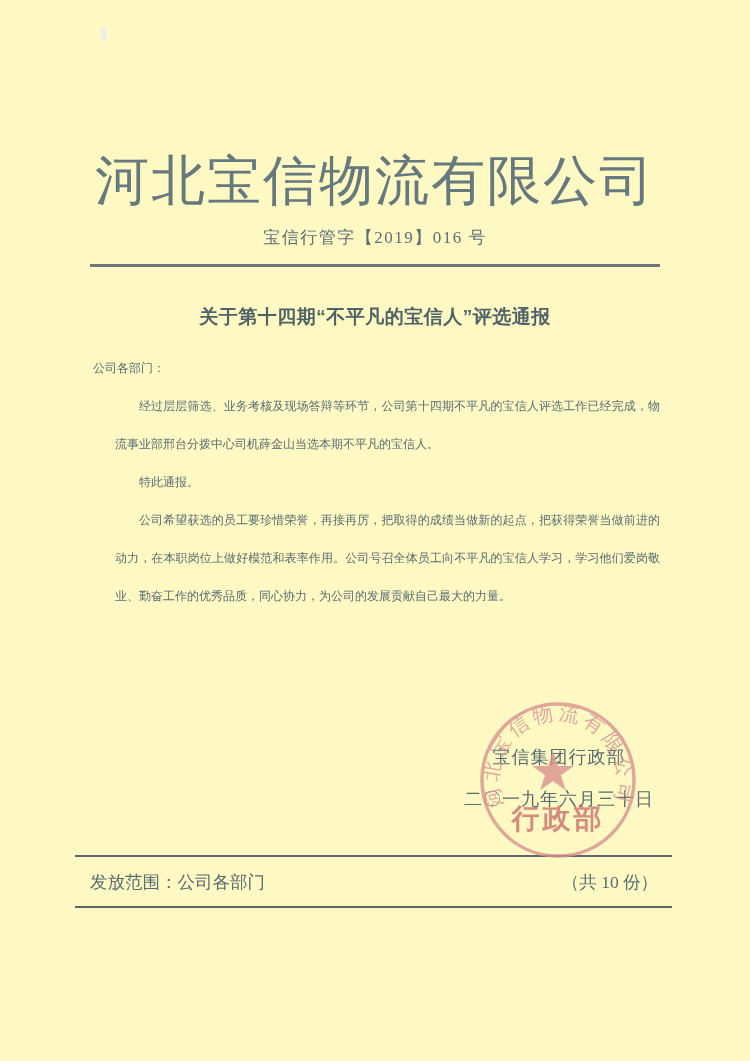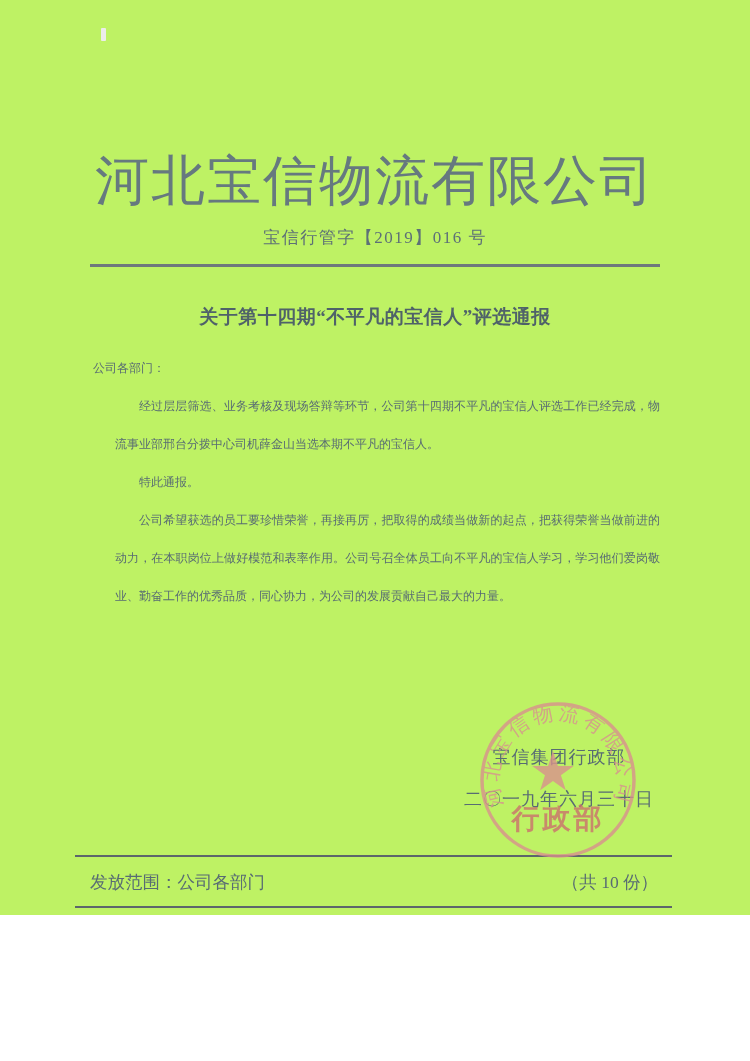--- a/index.html
+++ b/index.html
@@ -4,22 +4,22 @@
 <style>
   * { margin: 0; padding: 0; box-sizing: border-box; }
   html, body { background: #ffffff; }
   body {
     width: 750px; height: 1061px;
     font-family: "Liberation Serif", "DejaVu Serif", serif;
     overflow: hidden;
   }
   .page {
     position: relative;
-    width: 750px; height: 915px;
-    background: #bef264;
+    width: 750px; height: 1061px;
+    background: #fef9c3;
     color: #5d7077;
   }
   .scan-artifact {
     position: absolute; left: 101px; top: 28px;
     width: 5px; height: 13px;
     background: #ececec; border-radius: 1px;
   }
   .company-title {
     padding-top: 146px;
     text-align: center;
@@ -38,21 +38,21 @@
   }
   .letterhead-divider {
     width: 570px;
     height: 3px;
     margin: 15px auto 0 auto;
     background: #6e787c;
   }
   .notice-title {
     margin-top: 37px;
     text-align: center;
-    font-family: Liberation Serif, serif;
+    font-family: Liberation Sans, sans-serif;
     font-size: 19px;
     font-weight: 700;
     letter-spacing: 0.5px;
     color: #4f6269;
   }
   .body-text {
     margin: 19px 90px 0 93px;
     font-size: 12px;
     line-height: 38px;
     text-align: justify;

